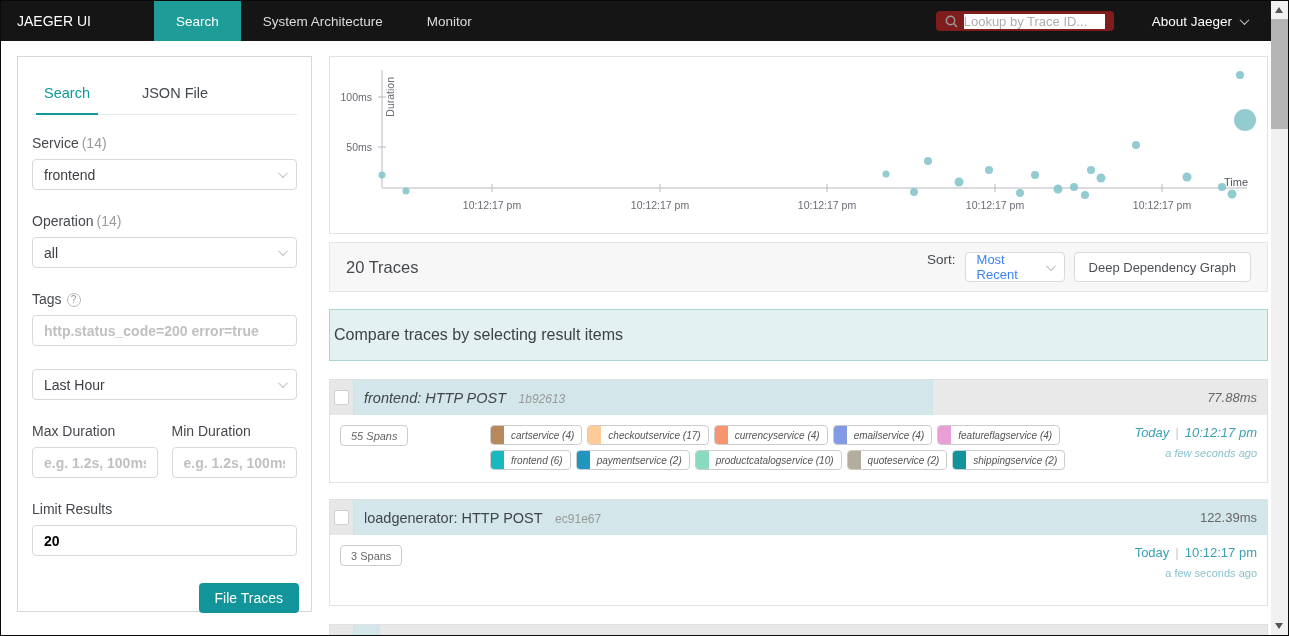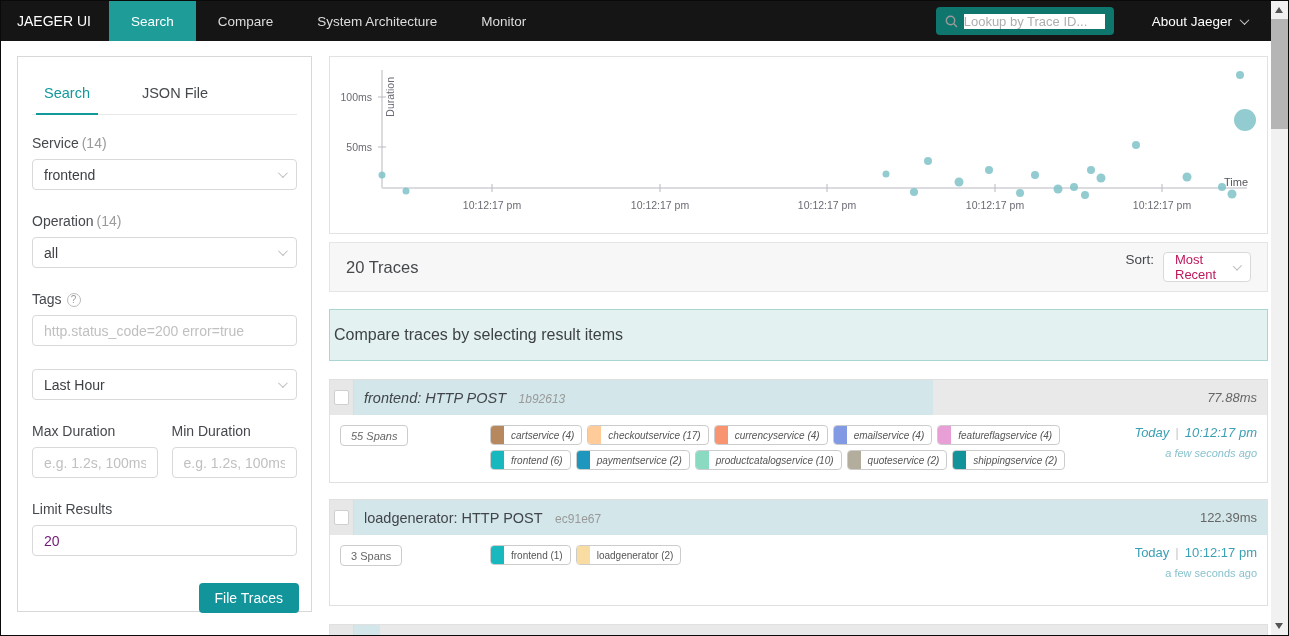--- a/index.html
+++ b/index.html
@@ -1,27 +1,27 @@
 <!DOCTYPE html>
 <html><head>
 <meta charset="utf-8">
 <style>
   * { box-sizing: border-box; margin: 0; padding: 0; }
   html,body { width:1289px; height:636px; overflow:hidden; background:#fff;
     font-family:"Liberation Sans", sans-serif; }
   .app { position:relative; width:1289px; height:636px; overflow:hidden; border:1px solid #0a0a0a; background:#fff; }
 
   
-  .topnav { height:40px; background:#151515; display:flex; align-items:stretch; color:#e8e8e8; }
+  .topnav { height:40px; background:#151515; display:flex; align-items:stretch; color:#e8e8e8;gap:45px; }
   .brand { display:flex; align-items:center; padding:0 18px 0 16px; font-size:14px; color:#fff; }
   .nav-items { display:flex; align-items:stretch; }
   .nav-item { display:flex; align-items:center; padding:0 22px; font-size:13.5px; color:#ddd; cursor:pointer; }
   .nav-item.active { background:#1d9c98; color:#fff; }
   .nav-right { margin-left:auto; display:flex; align-items:center; padding-right:40px; }
-  .trace-lookup { display:flex; align-items:center; background:#0f766e; border-radius:4px; height:28px; width:178px; padding:0 9px; }
+  .trace-lookup { display:flex; align-items:center; background:#7f1d1d; border-radius:4px; height:20px; width:178px; padding:0 9px; }
   .trace-lookup svg { flex:none; }
   .trace-lookup input { border:none; outline:none; width:100%; margin-left:6px; font-size:13px; color:#333;
     font-family:"Liberation Sans", sans-serif; }
   .trace-lookup input::placeholder { color:#aeaeae; }
   .about { display:flex; align-items:center; margin-left:38px; font-size:13.5px; color:#fff; cursor:pointer; }
   .chev { display:inline-block; width:7px; height:7px; border-right:1.5px solid #cfcfcf; border-bottom:1.5px solid #cfcfcf; transform:rotate(45deg) translate(-1px,-1px); margin-left:9px; }
 
   
   .page { display:flex; padding:15px 20px 0 16px; gap:17px; height:596px; }
 
@@ -31,40 +31,40 @@
   .side-tab { font-size:14.5px; color:#45484d; padding:10px 8px 12px 8px; cursor:pointer; }
   .side-tab.active { color:#11999c; border-bottom:2px solid #11999c; margin-bottom:-1px; }
   .field { margin-bottom:23px; padding:0 2px; }
   .field-label { font-size:14px; color:#45484d; margin-bottom:8px; }
   .field-label .cnt { color:#9b9b9b; margin-left:3px; }
   .help-icon { display:inline-block; width:14px; height:14px; border:1px solid #bbb; border-radius:50%;
     font-size:10px; line-height:12px; text-align:center; color:#999; margin-left:5px; vertical-align:1px; }
   .select, .tbox { height:31px; border:1px solid #d9d9d9; border-radius:4px; background:#fff;
     display:flex; align-items:center; padding:0 11px; font-size:14px; color:#3c3f44; cursor:pointer; }
   .select .sel-chev { margin-left:auto; width:7px; height:7px; border-right:1.3px solid #bfbfbf; border-bottom:1.3px solid #bfbfbf; transform:rotate(45deg) translateY(-2px); }
-  .tbox input { border:none; outline:none; width:100%; font-size:14px; color:#701a75; font-family:"Liberation Sans", sans-serif; }
+  .tbox input { border:none; outline:none; width:100%; font-size:14px; color:#000000; font-family:"Liberation Sans", sans-serif;font-weight:bold; }
   .tbox input::placeholder { color:#c0c0c0; }
   .dur-row { display:flex; gap:14px; }
   .dur-row .field { flex:1; margin-bottom:0; padding:0; }
   .find-row { text-align:right; margin-top:27px; padding-right:0; }
   .btn-primary { background:#11949a; color:#fff; border:none; border-radius:4px; font-size:14px;
     padding:7px 16px; cursor:pointer; font-family:"Liberation Sans", sans-serif; }
 
   
   .main { flex:1; min-width:0; }
   .scatter-panel { border:1px solid #e2e2e2; background:#fff; height:178px; }
   .tick { fill:#6a6a74; font-size:10.5px; font-family:"Liberation Sans", sans-serif; }
   .tick-dark { fill:#55555e; font-size:11px; font-family:"Liberation Sans", sans-serif; }
 
   .results-header { margin-top:8px; height:50px; background:#f7f7f7; border:1px solid #e5e5e5;
     display:flex; align-items:center; padding:12px 16px; }
   .results-title { font-size:16.5px; font-weight:400; color:#45484d; }
   .rh-right { margin-left:auto; display:flex; align-items:flex-start; gap:9px; }
   .sort-label { font-size:13.5px; color:#45484d; }
-  .sort-select { height:30px; width:88px; font-size:13px; color:#be185d; }
+  .sort-select { height:30px; width:100px; font-size:13px; color:#3b82f6; }
   .btn-outline { height:30px; background:#fff; border:1px solid #d9d9d9; border-radius:4px;
     font-size:13px; color:#4c4f54; padding:0 14px; cursor:pointer; font-family:"Liberation Sans", sans-serif; }
 
   .compare-banner { margin-top:17px; height:52px; background:#e3f2f0; border:1px solid #a9d6d2;
     display:flex; align-items:center; padding:0 4px; font-size:16px; color:#3e4247; }
 
   
   .trace-card { margin-top:16px; border:1px solid #e0e0e0; background:#fff; }
   .trace-card.first { margin-top:18px;font-style:italic; }
   .trace-header { display:flex; height:35px; cursor:pointer; }
@@ -101,21 +101,20 @@
 </style>
 </head>
 <body>
 
 <div class="app">
 
   <header class="topnav">
     <div class="brand">JAEGER UI</div>
     <nav class="nav-items">
       <a class="nav-item active">Search</a>
-      <a class="nav-item">Compare</a>
       <a class="nav-item">System Architecture</a>
       <a class="nav-item">Monitor</a>
     </nav>
     <div class="nav-right">
       <div class="trace-lookup">
         <svg width="13" height="13" viewBox="0 0 13 13">
           <circle cx="5.5" cy="5.5" r="4.2" fill="none" stroke="#9a9a9a" stroke-width="1.4"></circle>
           <line x1="8.8" y1="8.8" x2="12" y2="12" stroke="#9a9a9a" stroke-width="1.4"></line>
         </svg>
         <input placeholder="Lookup by Trace ID..." style="">
@@ -244,20 +243,21 @@
       </section>
 
       <section class="results-header">
         <h2 class="results-title">20 Traces</h2>
         <div class="rh-right">
           <span class="sort-label">Sort:</span>
           <div class="select sort-select">
             <span>Most Recent</span>
             <span class="sel-chev"></span>
           </div>
+          <button class="btn-outline">Deep Dependency Graph</button>
         </div>
       </section>
 
       <div class="compare-banner">
         <span>Compare traces by selecting result items</span>
       </div>
 
       <article class="trace-card first">
         <header class="trace-header">
           <div class="cb-col">
@@ -338,30 +338,20 @@
               <span class="trace-name">loadgenerator: HTTP POST</span>
               <span class="trace-id">ec91e67</span>
             </div>
             <span class="trace-dur">122.39ms</span>
           </div>
         </header>
         <div class="trace-body" style="padding-bottom:26px">
           <div class="spans-col">
             <span class="spans-pill">3 Spans</span>
           </div>
-          <div class="pills">
-              <span class="pill">
-                <span class="chip" style="background: rgb(23, 184, 190);"></span>
-                <span class="pl">frontend (1)</span>
-              </span>
-              <span class="pill">
-                <span class="chip" style="background: rgb(248, 220, 161);"></span>
-                <span class="pl">loadgenerator (2)</span>
-              </span>
-            </div>
           <div class="when-col">
             <div class="when-line">
               <span>Today</span><span class="when-sep">|</span><span>10:12:17 pm</span>
             </div>
             <div class="ago">a few seconds ago</div>
           </div>
         </div>
       </article>
 
       <article class="trace-card" style="margin-top:18px">

